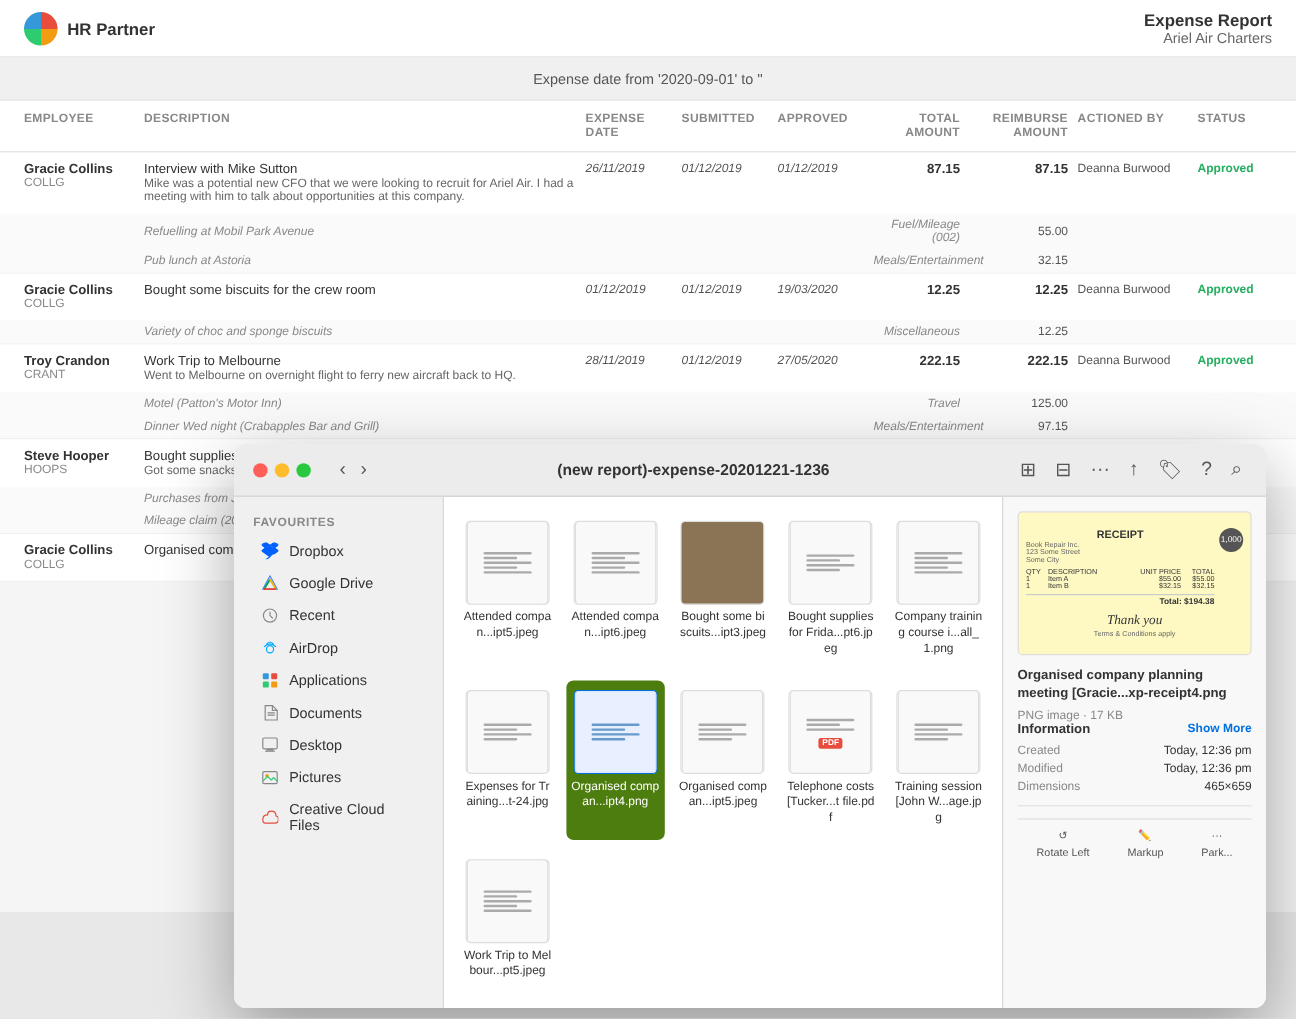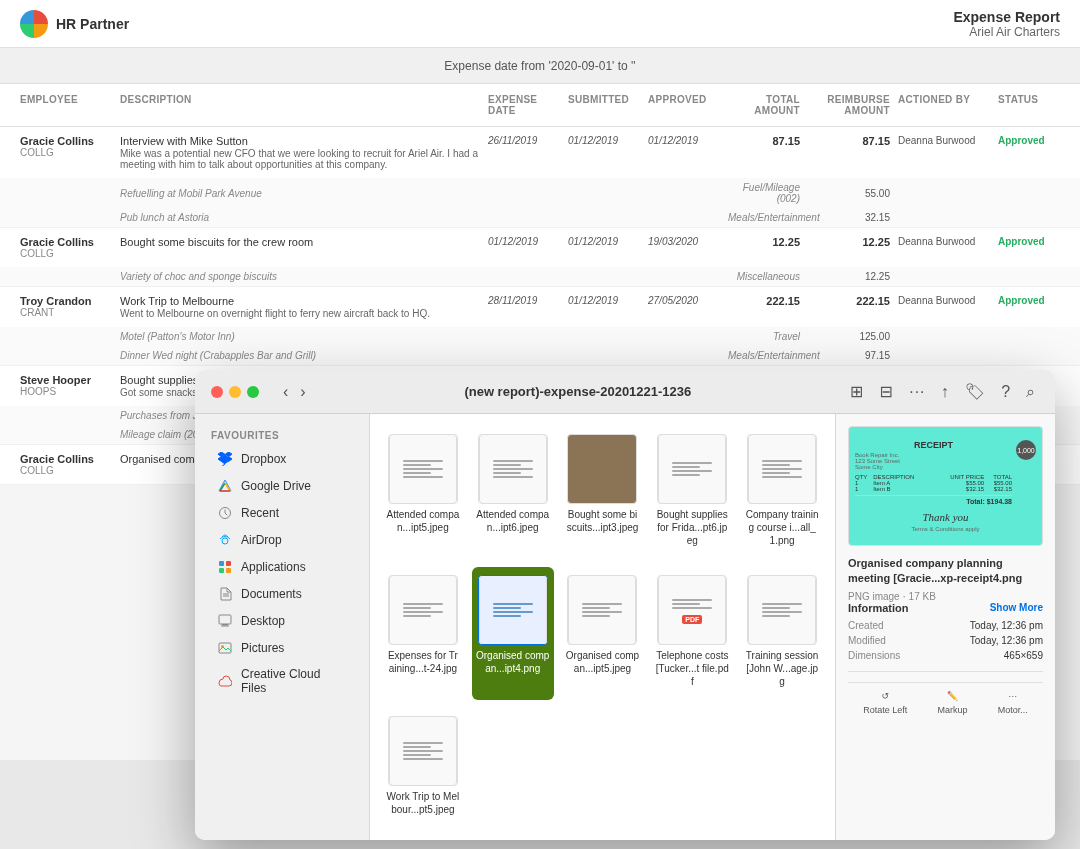--- a/index.html
+++ b/index.html
@@ -76,21 +76,21 @@
     .file-grid { display: grid; grid-template-columns: repeat(5, 1fr); gap: 8px; flex: 1; }
     .file-item { display: flex; flex-direction: column; align-items: center; gap: 4px; padding: 8px 4px; border-radius: 6px; cursor: pointer; }
     .file-item.selected { background: #4d7c0f; }
     .file-item.selected .file-name { color: #fff; }
 
     .file-thumb { width: 70px; height: 70px; border-radius: 4px; display: flex; align-items: center; justify-content: center; overflow: hidden; background: #fff; border: 1px solid #ddd; }
     .file-name { font-size: 10px; color: #333; text-align: center; line-height: 1.3; word-break: break-all; }
 
     
     .finder-preview { width: 220px; background: #f8f8f8; border-left: 1px solid #d8d8d8; padding: 12px; overflow-y: auto; flex-shrink: 0; }
-    .preview-thumb { width: 100%; background: #5eead4; border: 1px solid #ddd; border-radius: 4px; min-height: 120px; display: flex; align-items: center; justify-content: center; overflow: hidden; margin-bottom: 10px; }
+    .preview-thumb { width: 100%; background: #fef9c3; border: 1px solid #ddd; border-radius: 4px; min-height: 120px; display: flex; align-items: center; justify-content: center; overflow: hidden; margin-bottom: 10px; }
     .preview-filename { font-size: 11px; font-weight: 600; color: #333; margin-bottom: 4px; line-height: 1.4; }
     .preview-type { font-size: 10px; color: #888; }
     .preview-section-title { font-size: 11px; font-weight: 600; color: #333; margin-bottom: 6px; display: flex; justify-content: space-between; }
     .preview-show-more { font-size: 10px; color: #0071e3; cursor: pointer; }
     .preview-row { display: flex; justify-content: space-between; margin-bottom: 4px; }
     .preview-label { font-size: 10px; color: #888; }
     .preview-value { font-size: 10px; color: #333; text-align: right; }
     .preview-divider { border: none; border-top: 1px solid #e0e0e0; margin: 10px 0; }
 
     .preview-actions { display: flex; justify-content: space-around; padding: 8px 0; border-top: 1px solid #e0e0e0; margin-top: 8px; }
@@ -682,19 +682,19 @@
           <button class="preview-action-btn">
             <span>↺</span>
             <span>Rotate Left</span>
           </button>
           <button class="preview-action-btn">
             <span>✏️</span>
             <span>Markup</span>
           </button>
           <button class="preview-action-btn">
             <span>···</span>
-            <span>Motor...</span>
+            <span>Park...</span>
           </button>
         </div>
       </div>
     </div>
   </div>
 </div>
 
 </body></html>

